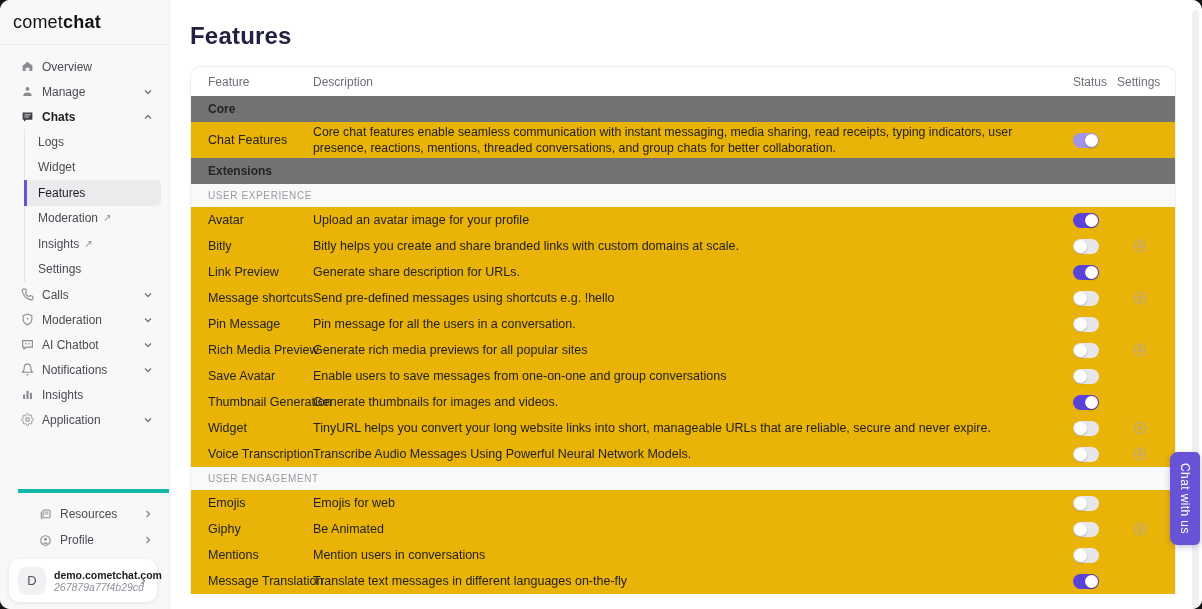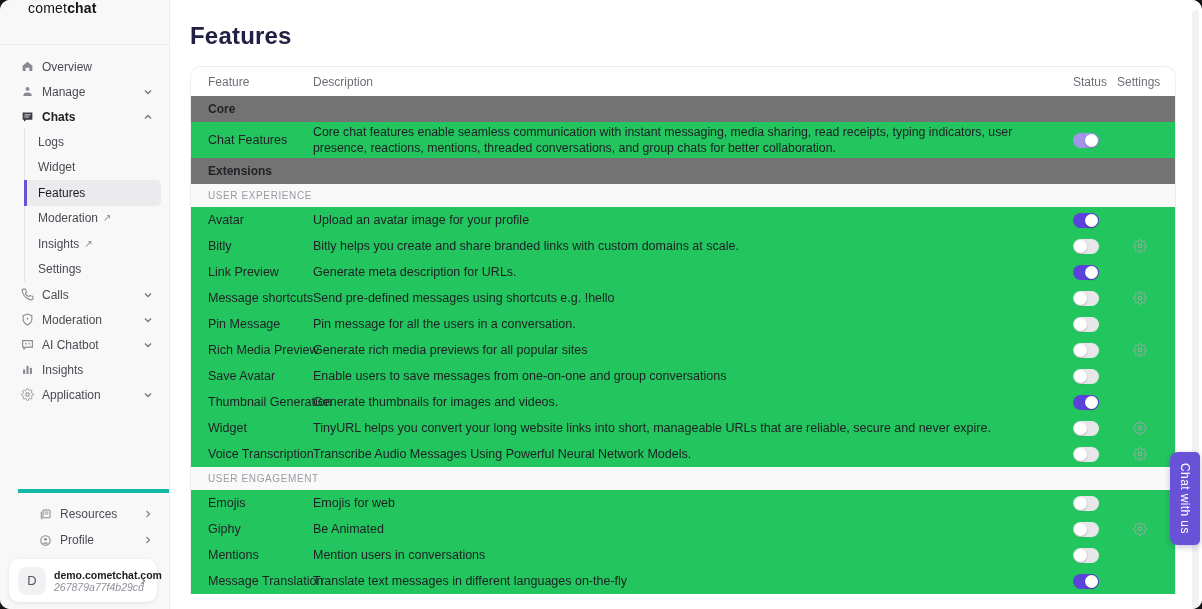--- a/index.html
+++ b/index.html
@@ -1,22 +1,22 @@
 <!DOCTYPE html>
 <html><head>
 <meta charset="utf-8">
 <style>
   html,body{margin:0;padding:0;background:#141416;}
   .window{position:relative;width:1202px;height:609px;background:#fff;border-radius:10px;overflow:hidden;
           font-family:"Liberation Sans",sans-serif;-webkit-font-smoothing:antialiased;}
 
   
   .sidebar{position:absolute;left:0;top:0;bottom:0;width:170px;background:#f8f8f9;border-right:1px solid #ededef;box-sizing:border-box;}
-  .logo{height:44px;display:flex;padding-left:28px;border-bottom:1px solid #ededef;
-        font-size:14px;color:#141417;letter-spacing:.2px;}
+  .logo{height:44px;display:flex;align-items:center;padding-left:13px;border-bottom:1px solid #ededef;
+        font-size:18px;color:#141417;letter-spacing:.2px;}
   .logo .bold{font-weight:700;}
   .nav{padding:9px 8px 0 8px;}
   .nav-item{display:flex;align-items:center;height:25px;padding:0 8px 0 12px;border-radius:6px;cursor:pointer;}
   .nav-icon{width:14px;height:14px;display:flex;align-items:center;justify-content:center;flex:0 0 14px;}
   .nav-label{margin-left:8px;font-size:12px;color:#4b4b53;}
   .nav-item.expanded .nav-label{color:#1c1c21;font-weight:700;}
   .nav-chevron{margin-left:auto;display:flex;align-items:center;}
   .nav-sub{margin-left:16px;border-left:1px solid #e3e3e7;}
   .nav-subitem{position:relative;display:flex;align-items:center;height:25.5px;padding-left:13px;
                font-size:12px;color:#4b4b53;border-radius:0 5px 5px 0;cursor:pointer;}
@@ -40,21 +40,21 @@
   .scroll-track{position:absolute;top:10px;right:3px;bottom:0;width:7px;background:#f1f1f3;border-radius:4px;}
   .panel{position:absolute;left:20px;top:66px;width:986px;box-sizing:border-box;background:#fff;
          border:1px solid #eeeef1;border-bottom:none;border-radius:10px 10px 0 0;overflow:hidden;}
   .grid{display:grid;grid-template-columns:122px 1fr 44px 58px;align-items:center;}
   .thead{height:29px;color:#6e6e77;font-size:12px;}
   .thead .h-feature{padding-left:17px;}
   .row.section{background:#737373;height:26px;display:flex;align-items:center;padding-left:17px;
                font-size:12px;font-weight:700;color:#232327;}
   .row.subsection{background:#f9f9fa;height:23px;display:flex;align-items:center;padding-left:17px;
                   font-size:10px;color:#9a9aa2;letter-spacing:.6px;}
-  .row.feature{height:26px;background:#22c55e;font-size:12.5px;}
+  .row.feature{height:26px;background:#eab308;font-size:12.5px;}
   .row.feature.tall{height:36px;}
   .cell-name{padding-left:17px;color:#232327;white-space:nowrap;}
   .cell-desc{color:#1f1f24;white-space:nowrap;overflow:hidden;padding-right:24px;}
   .tall .cell-desc{white-space:normal;line-height:1.32;font-size:12.3px;}
   .cell-status{display:flex;}
   .cell-settings{display:flex;justify-content:center;padding-right:12px;}
 
   .toggle{width:26px;height:15px;border-radius:8px;position:relative;cursor:pointer;flex:0 0 26px;}
   .toggle .knob{position:absolute;top:1px;width:13px;height:13px;border-radius:50%;background:#fff;
                 box-shadow:0 1px 2px rgba(0,0,0,.25);}
@@ -167,20 +167,34 @@
         </div>
         <div class="nav-item">
           <span class="nav-icon">
             <svg width="13" height="13" viewBox="0 0 16 16">
               <path d="M2 3.2 h12 v8 h-7.5 l-2.8 2.4 v-2.4 H2 z" fill="none" stroke="#8a8a92" stroke-width="1.4"></path>
               <circle cx="6" cy="7.2" r="1" fill="#8a8a92"></circle>
               <circle cx="10" cy="7.2" r="1" fill="#8a8a92"></circle>
             </svg>
           </span>
           <span class="nav-label">AI Chatbot</span>
+          <span class="nav-chevron">
+            <svg width="10" height="10" viewBox="0 0 10 10">
+              <polyline points="2,3.5 5,6.5 8,3.5" fill="none" stroke="#74747c" stroke-width="1.3"></polyline>
+            </svg>
+          </span>
+        </div>
+        <div class="nav-item">
+          <span class="nav-icon">
+            <svg width="13" height="13" viewBox="0 0 24 24">
+              <path d="M18 8A6 6 0 0 0 6 8c0 7-3 9-3 9h18s-3-2-3-9" fill="none" stroke="#8a8a92" stroke-width="2"></path>
+              <path d="M13.73 21a2 2 0 0 1-3.46 0" fill="none" stroke="#8a8a92" stroke-width="2"></path>
+            </svg>
+          </span>
+          <span class="nav-label">Notifications</span>
           <span class="nav-chevron">
             <svg width="10" height="10" viewBox="0 0 10 10">
               <polyline points="2,3.5 5,6.5 8,3.5" fill="none" stroke="#74747c" stroke-width="1.3"></polyline>
             </svg>
           </span>
         </div>
         <div class="nav-item">
           <span class="nav-icon">
             <svg width="13" height="13" viewBox="0 0 16 16">
               <rect x="2.5" y="8" width="2.6" height="5.5" fill="#8a8a92"></rect>
@@ -304,21 +318,21 @@
               <span class="gear">
                 <svg width="14" height="14" viewBox="0 0 24 24">
                   <circle cx="12" cy="12" r="3.2" fill="none" stroke="#a8a8b0" stroke-width="1.7"></circle>
                   <path d="M19.4 15a1.6 1.6 0 0 0 .32 1.76l.06.06a2 2 0 1 1-2.83 2.83l-.06-.06a1.6 1.6 0 0 0-1.76-.32 1.6 1.6 0 0 0-.97 1.46V21a2 2 0 1 1-4 0v-.09a1.6 1.6 0 0 0-1.05-1.46 1.6 1.6 0 0 0-1.76.32l-.06.06a2 2 0 1 1-2.83-2.83l.06-.06a1.6 1.6 0 0 0 .32-1.76 1.6 1.6 0 0 0-1.46-.97H3a2 2 0 1 1 0-4h.09a1.6 1.6 0 0 0 1.46-1.05 1.6 1.6 0 0 0-.32-1.76l-.06-.06a2 2 0 1 1 2.83-2.83l.06.06a1.6 1.6 0 0 0 1.76.32h.09a1.6 1.6 0 0 0 .97-1.46V3a2 2 0 1 1 4 0v.09a1.6 1.6 0 0 0 .97 1.46 1.6 1.6 0 0 0 1.76-.32l.06-.06a2 2 0 1 1 2.83 2.83l-.06.06a1.6 1.6 0 0 0-.32 1.76V9a1.6 1.6 0 0 0 1.46.97H21a2 2 0 1 1 0 4h-.09a1.6 1.6 0 0 0-1.46.97z" fill="none" stroke="#a8a8b0" stroke-width="1.5"></path>
                 </svg>
               </span>
             </div>
           </div>
           <div class="grid row feature">
             <div class="cell-name">Link Preview</div>
-            <div class="cell-desc">Generate meta description for URLs.</div>
+            <div class="cell-desc">Generate share description for URLs.</div>
             <div class="cell-status">
               <div class="toggle on">
                 <div class="knob"></div>
               </div>
             </div>
             <div class="cell-settings"></div>
           </div>
           <div class="grid row feature">
             <div class="cell-name">Message shortcuts</div>
             <div class="cell-desc">Send pre-defined messages using shortcuts e.g. !hello</div>

